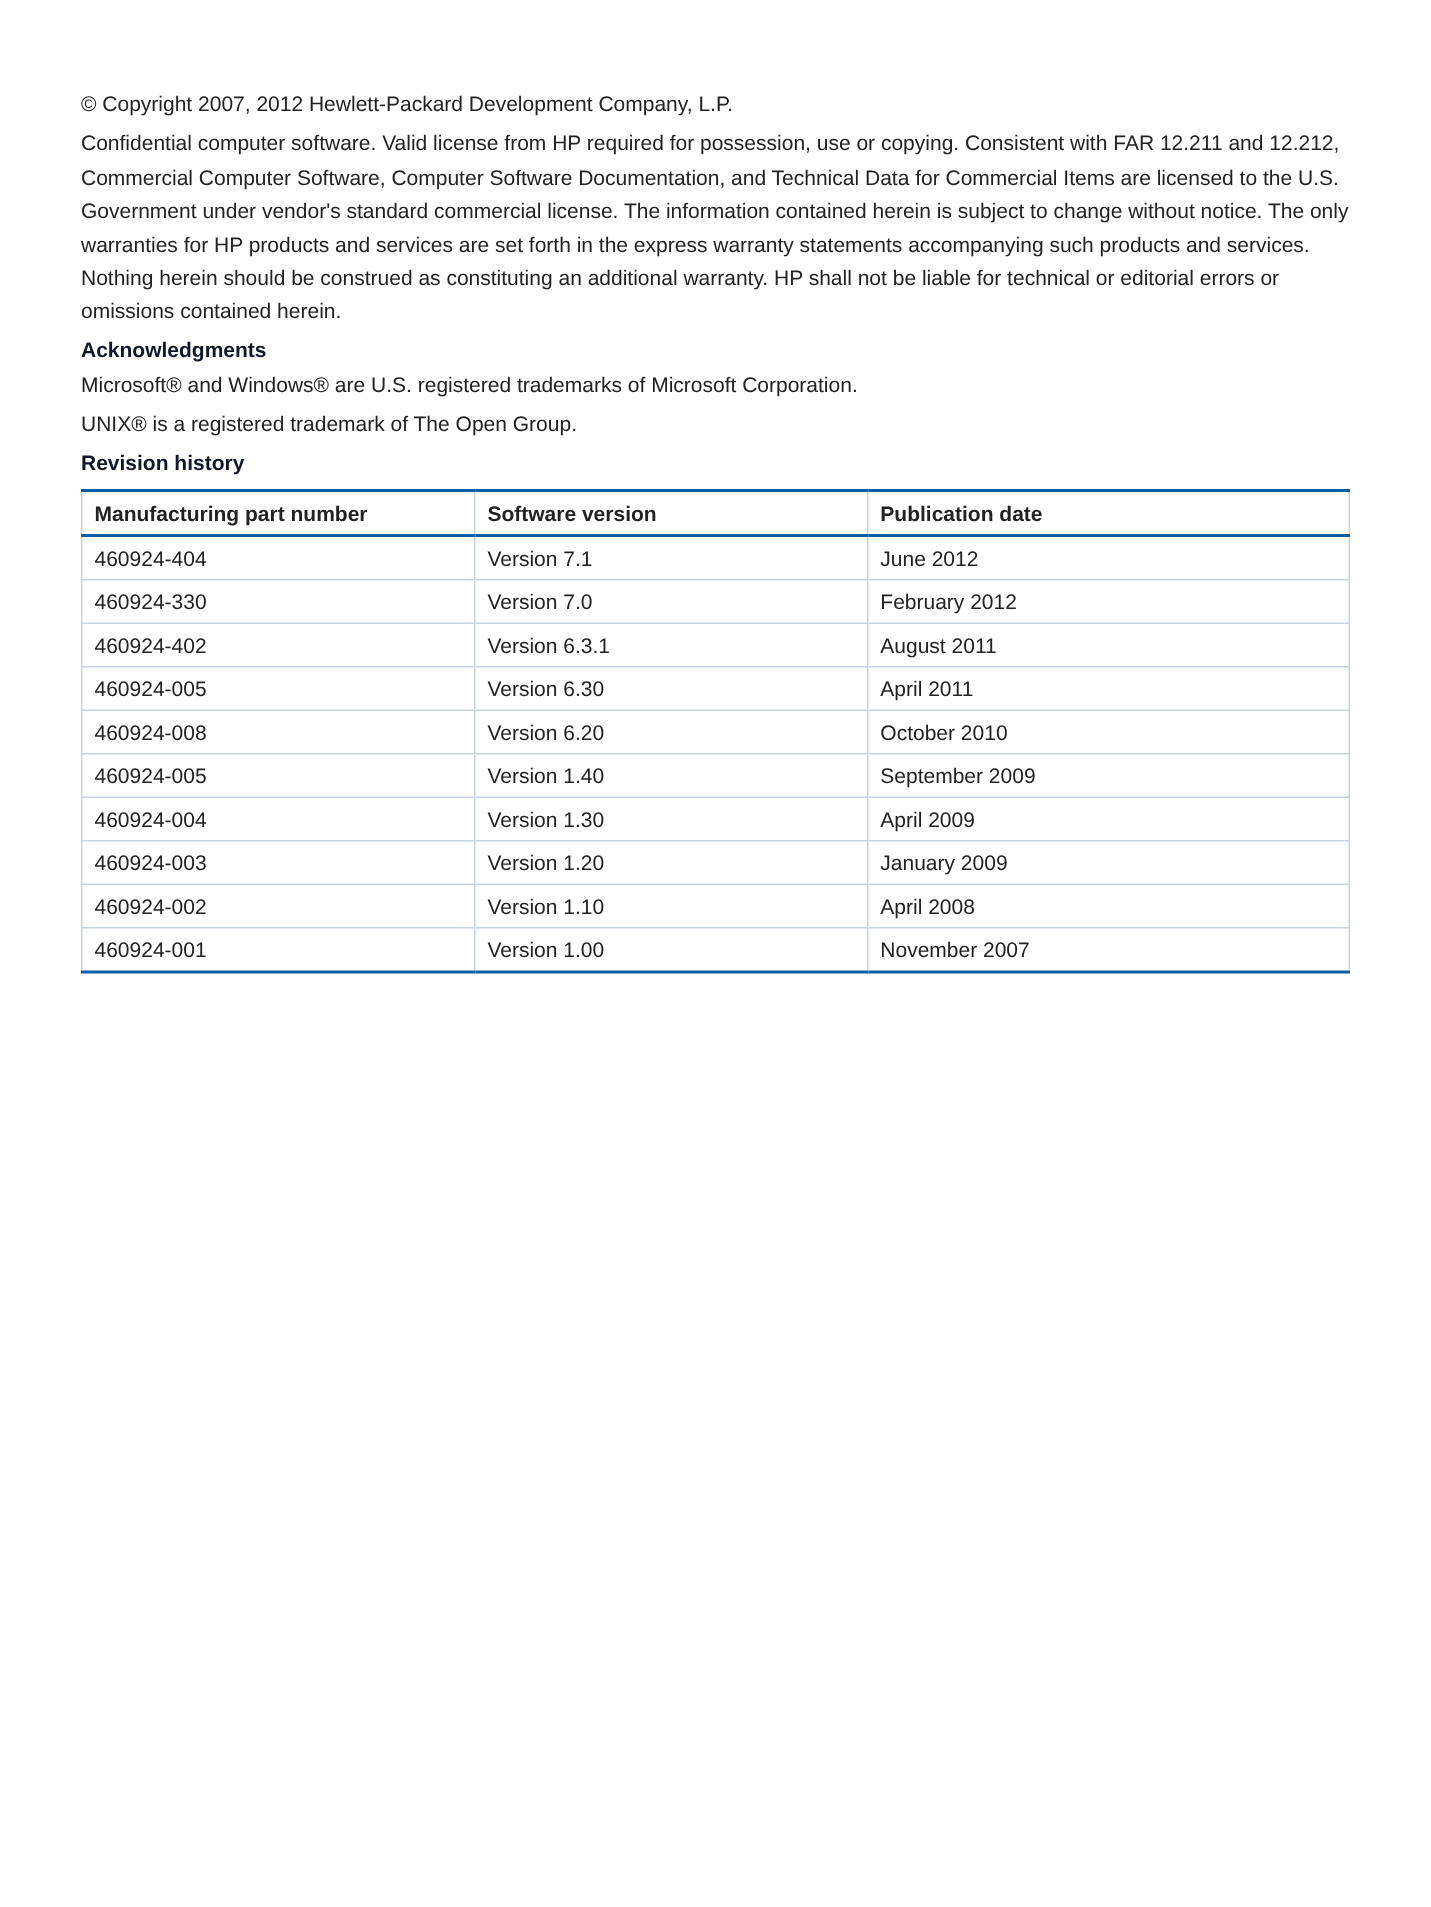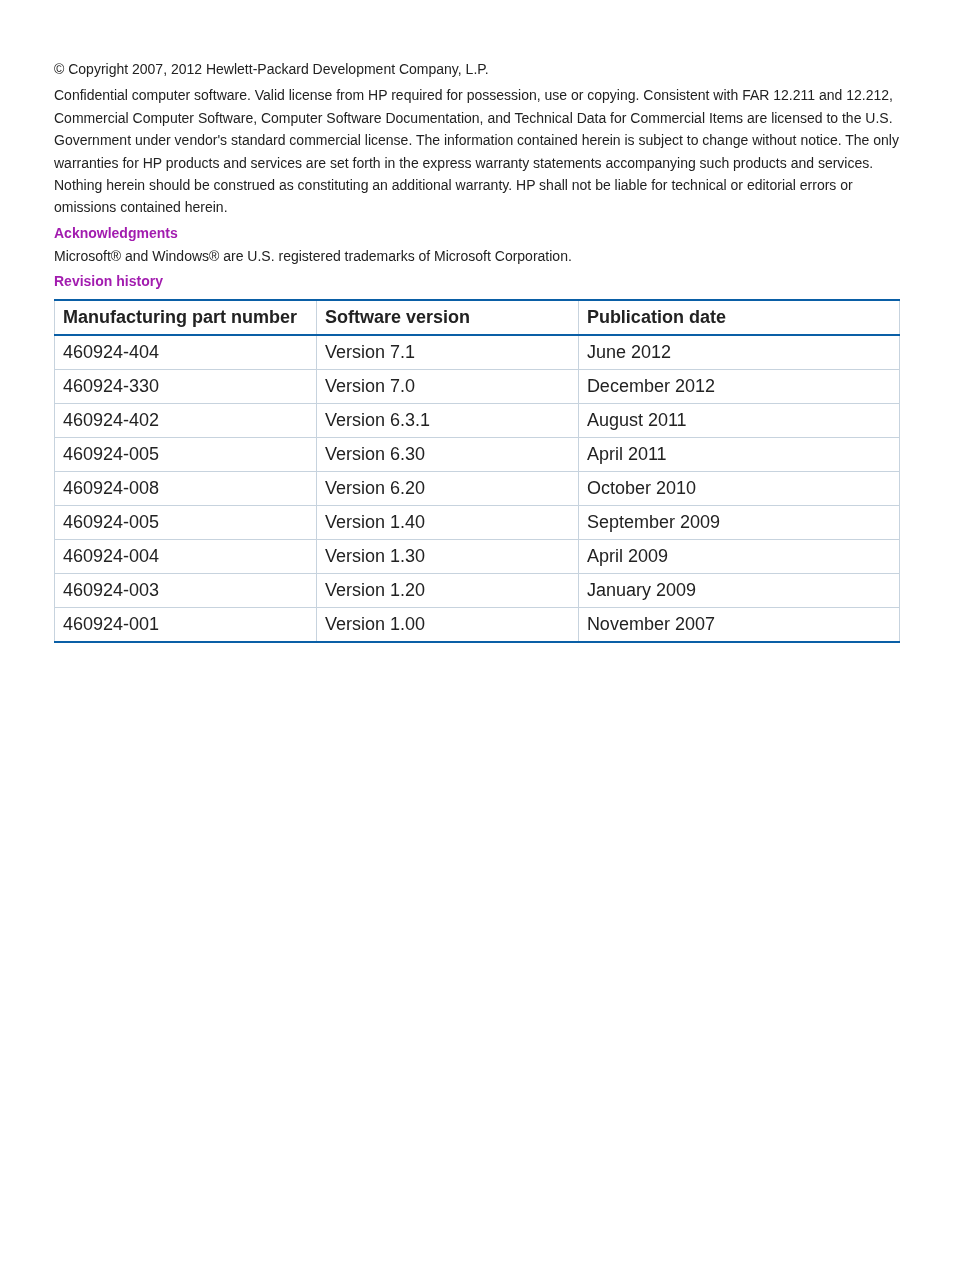--- a/index.html
+++ b/index.html
@@ -15,31 +15,31 @@
     min-height: 1271px;
     box-sizing: border-box;
     padding: 58px 54px 0 54px;
   }
   .para {
     font-size: 14px;
     line-height: 1.6;
     margin: 0 0 4px 0;
   }
   .heading {
-    color: #a21caf;
+    color: #0f172a;
     font-weight: bold;
     font-size: 14px;
     margin-top: 6px;
     margin-bottom: 4px;
   }
   table.rev {
     border-collapse: collapse;
     width: 100%;
     margin-top: 10px;
-    font-size: 18px;
+    font-size: 14px;
   }
   table.rev th, table.rev td {
     text-align: left;
     padding: 6px 8px;
     border-left: 1px solid #c7d3de;
     border-right: 1px solid #c7d3de;
     border-bottom: 1px solid #c7d3de;
     font-weight: normal;
   }
   table.rev thead th {
@@ -61,20 +61,21 @@
 <div class="page">
 
   <p class="para">© Copyright 2007, 2012 Hewlett-Packard Development Company, L.P.</p>
 
   <p class="para">Confidential computer software. Valid license from HP required for possession, use or copying. Consistent with FAR 12.211 and 12.212, Commercial Computer Software, Computer Software Documentation, and Technical Data for Commercial Items are licensed to the U.S. Government under vendor's standard commercial license. The information contained herein is subject to change without notice. The only warranties for HP products and services are set forth in the express warranty statements accompanying such products and services. Nothing herein should be construed as constituting an additional warranty. HP shall not be liable for technical or editorial errors or omissions contained herein.</p>
 
   <p class="heading">Acknowledgments</p>
 
   <p class="para">Microsoft® and Windows® are U.S. registered trademarks of Microsoft Corporation.</p>
 
+  <p class="para">UNIX® is a registered trademark of The Open Group.</p>
 
   <p class="heading">Revision history</p>
 
   <table class="rev">
     <colgroup>
       <col class="c1">
         <col class="c2">
         <col class="c3">
     </colgroup>
     <thead>
@@ -86,21 +87,21 @@
     </thead>
     <tbody id="rev-body">
     <tr>
           <td>460924-404</td>
           <td><span>Version </span><span class="italic">7.1</span></td>
           <td class="italic">June 2012</td>
         </tr>
         <tr>
           <td>460924-330</td>
           <td><span>Version </span><span class="italic">7.0</span></td>
-          <td class="italic">December 2012</td>
+          <td class="italic">February 2012</td>
         </tr>
         <tr>
           <td>460924-402</td>
           <td><span>Version </span><span class="italic">6.3.1</span></td>
           <td class="italic">August 2011</td>
         </tr>
         <tr>
           <td>460924-005</td>
           <td><span>Version </span><span class="italic">6.30</span></td>
           <td class="italic">April 2011</td>
@@ -119,20 +120,25 @@
           <td>460924-004</td>
           <td><span>Version </span><span class="italic">1.30</span></td>
           <td class="italic">April 2009</td>
         </tr>
         <tr>
           <td>460924-003</td>
           <td><span>Version </span><span class="italic">1.20</span></td>
           <td class="italic">January 2009</td>
         </tr>
         <tr>
+          <td>460924-002</td>
+          <td><span>Version </span><span class="italic">1.10</span></td>
+          <td class="italic">April 2008</td>
+        </tr>
+        <tr>
           <td>460924-001</td>
           <td><span>Version </span><span class="italic">1.00</span></td>
           <td class="italic">November 2007</td>
         </tr>
       </tbody>
   </table>
 
 </div>
 
 </body></html>

